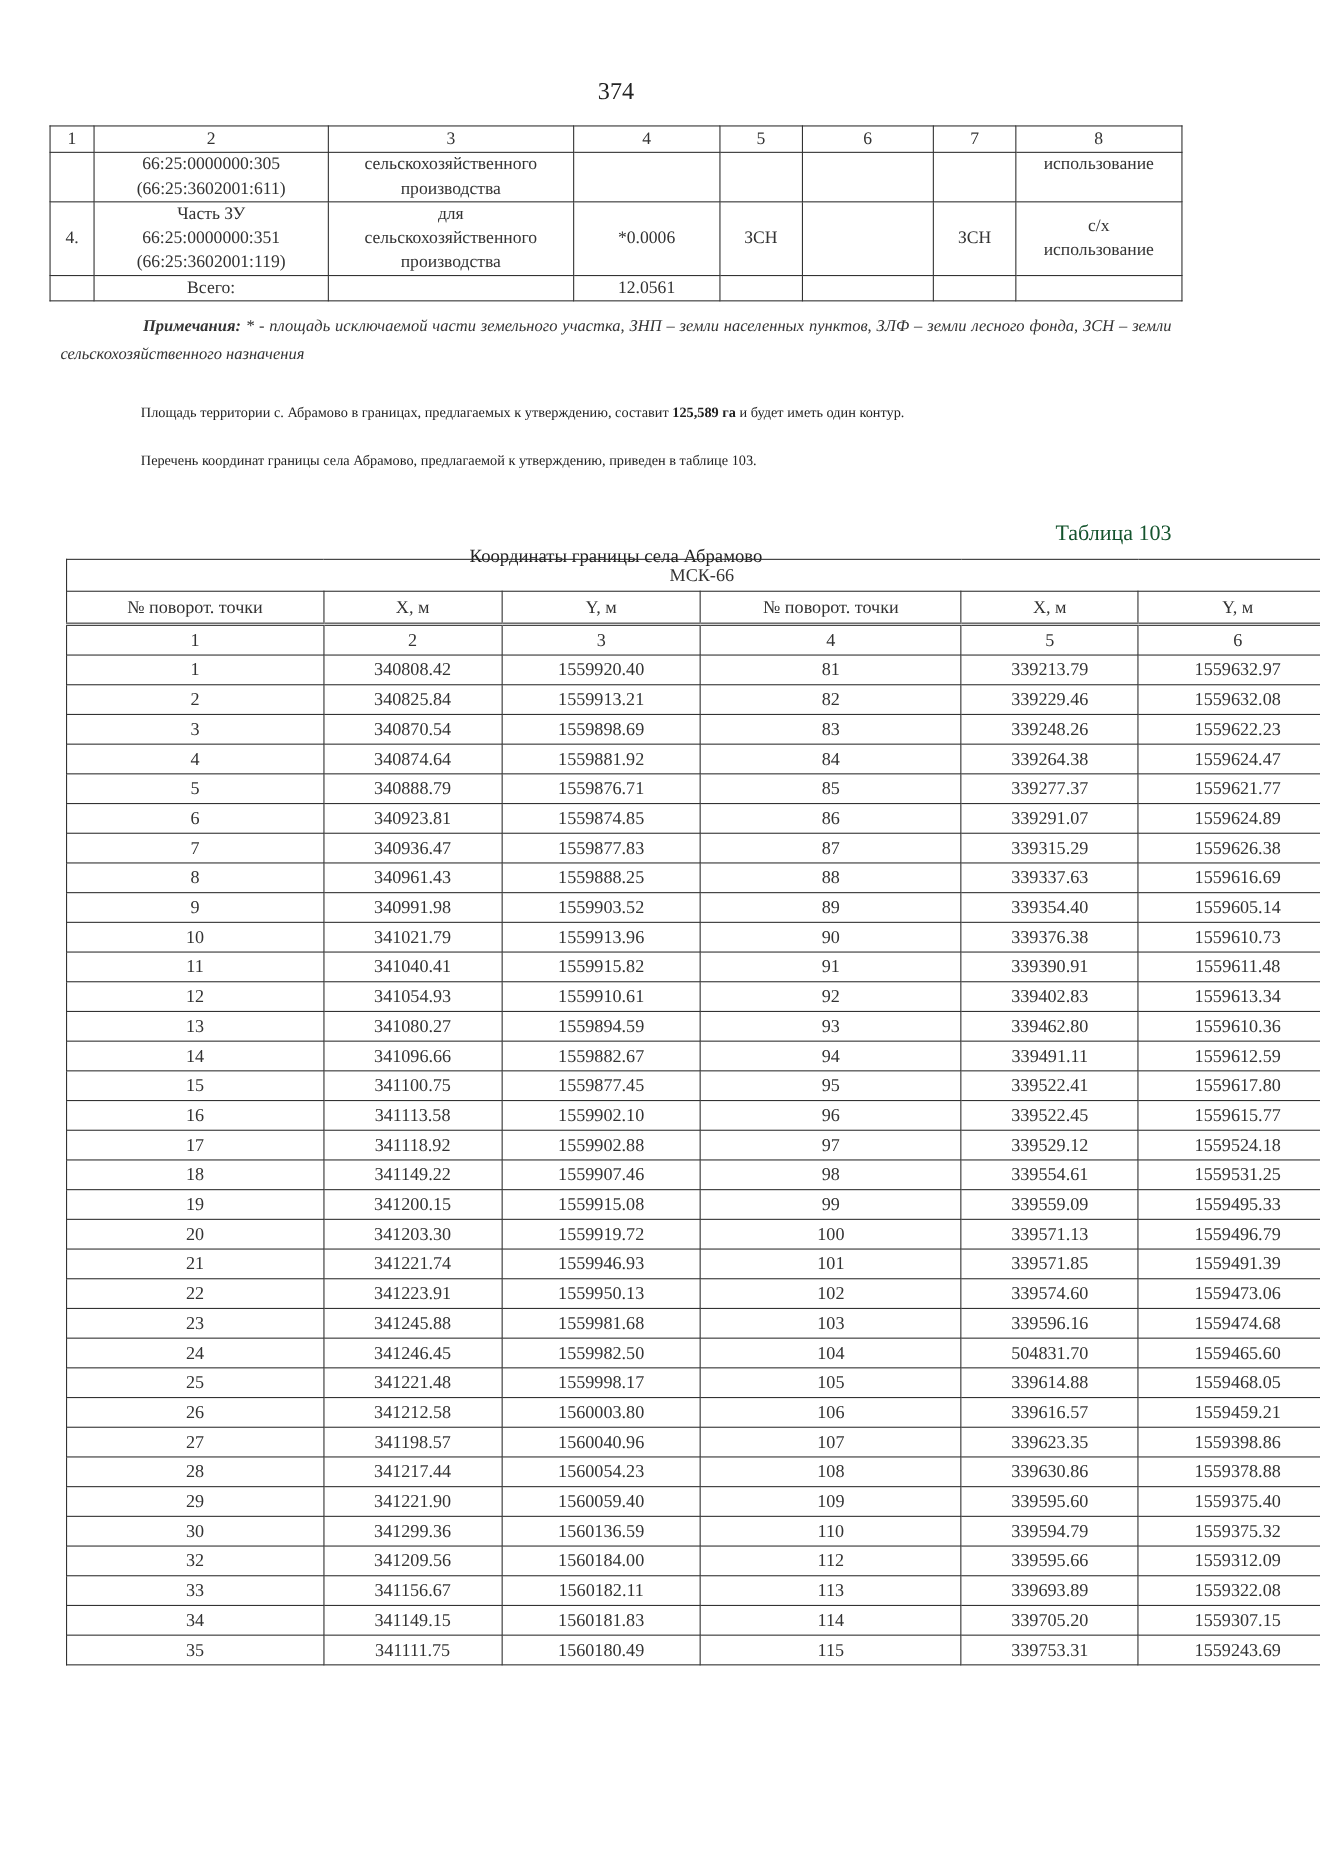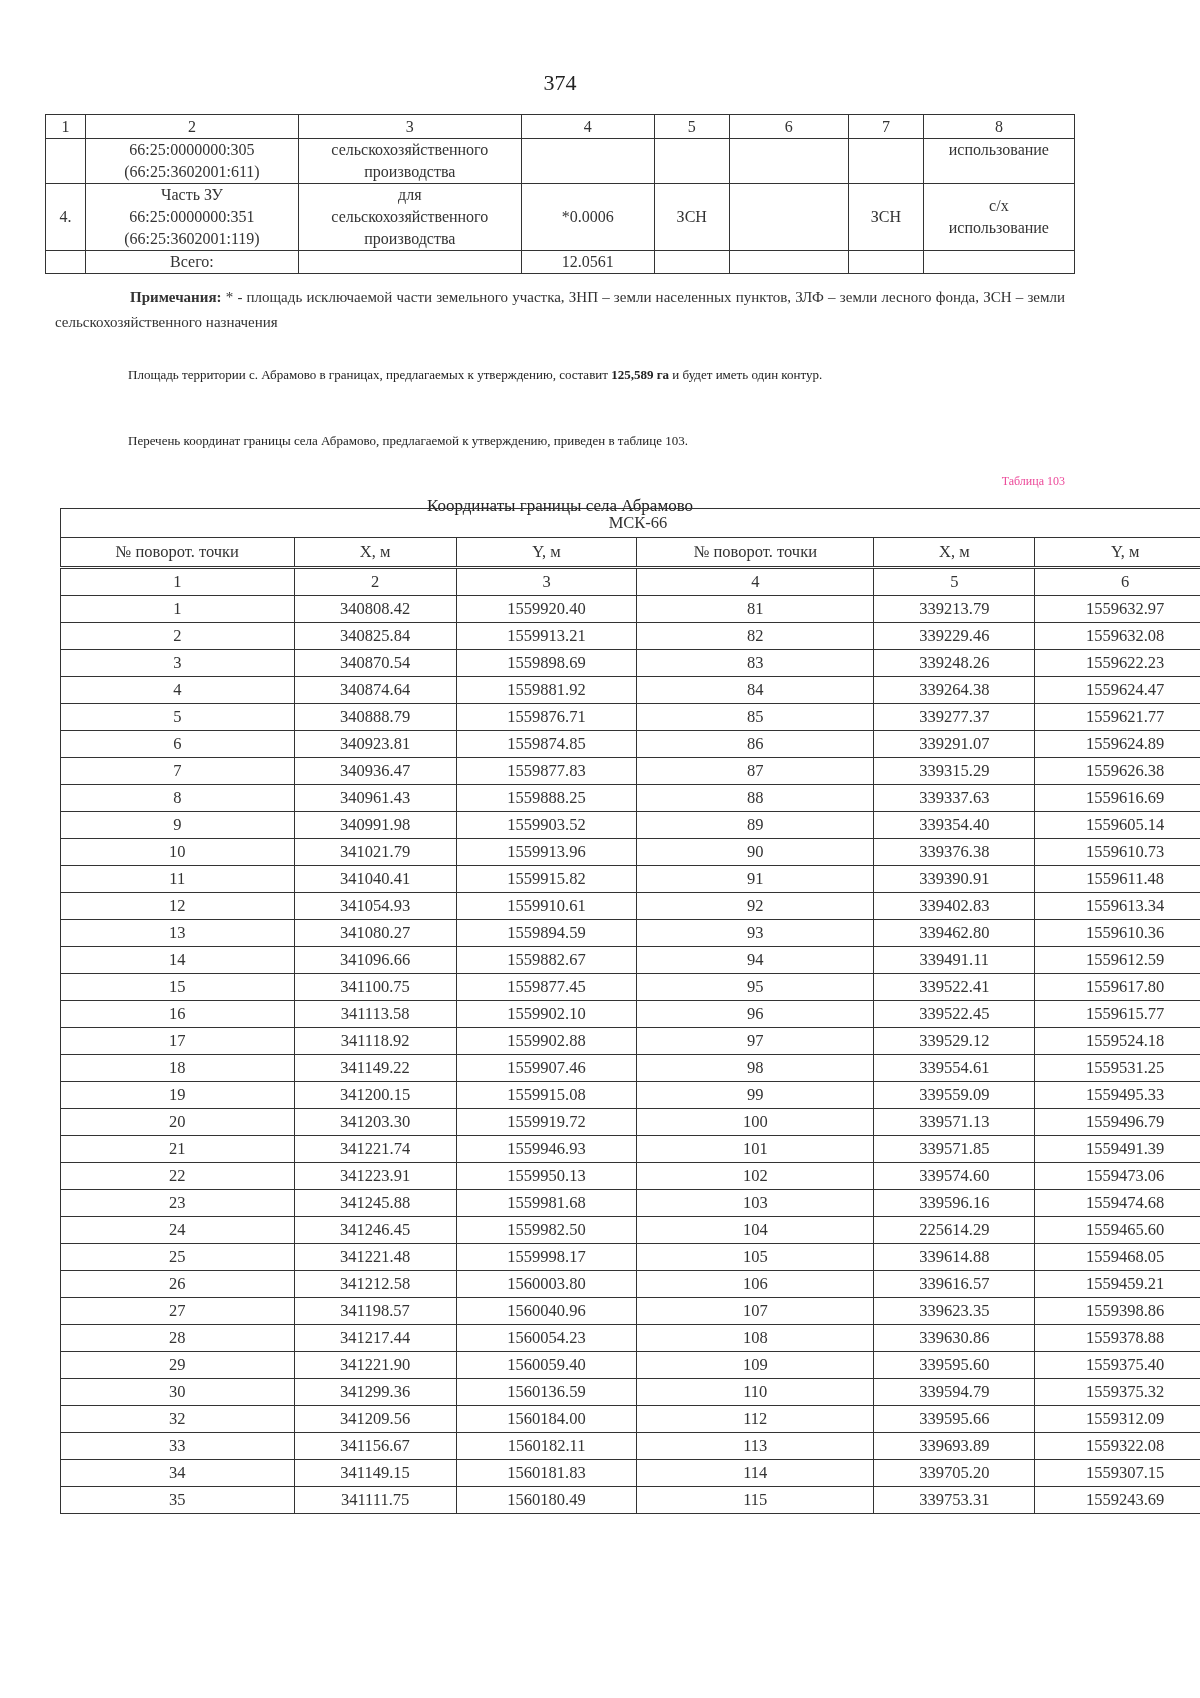--- a/index.html
+++ b/index.html
@@ -4,29 +4,29 @@
   <style>
     html, body { margin: 0; padding: 0; background: #ffffff; }
     body { width: 1200px; height: 1698px; position: relative; font-family: "Liberation Serif", serif; color: #222; overflow: hidden; }
     .page-number { position: absolute; top: 70px; left: 0; width: 1120px; text-align: center; font-size: 22px; }
 
     table { border-collapse: collapse; }
     .top-table { position: absolute; left: 45px; top: 114px; width: 1030px; font-size: 16px; }
     .top-table td { border: 1.5px solid #333; text-align: center; vertical-align: middle; line-height: 22px; padding: 0 3px; color: #333; }
     .top-table tr.hdr td { height: 23px; }
 
-    .notes { position: absolute; left: 55px; top: 285px; width: 1010px; font-size: 15px; line-height: 25px; text-align: justify; color: #333; }
+    .notes { position: absolute; left: 55px; top: 285px; width: 1010px; font-size: 15px; line-height: 25px; text-align: justify; color: #333; font-style: italic; }
     .notes .lead { font-weight: bold; margin-left: 75px; }
 
     .para { position: absolute; left: 55px; width: 1010px; font-size: 13px; line-height: 29px; text-align: justify; color: #222; }
     .para .indent { display: inline-block; width: 73px; }
     .p1 { top: 360px; }
-    .p2 { top: 426px; }
-
-    .table-label { position: absolute; right: 135px; top: 474px; font-size: 12px; color: #ec4899; }
+    .p2 { top: 404px; }
+
+    .table-label { position: absolute; right: 135px; top: 474px; font-size: 20px; color: #14532d; }
     .table-title { position: absolute; left: 0; width: 1120px; text-align: center; top: 496px; font-size: 17px; color: #222; }
 
     .coord-table { position: absolute; left: 60px; top: 508px; width: 1156px; font-size: 16.5px; }
     .coord-table td { border: 1.5px solid #333; text-align: center; height: 26px; padding: 0; color: #333; }
     .coord-table tr.system td { height: 28px; }
     .coord-table tr.colnums td { border-top: 3px double #333; }
     .coord-table tr.cols td { height: 28px; }
   </style>
 </head>
 <body>
@@ -327,21 +327,21 @@
         <td>1559981.68</td>
         <td>103</td>
         <td>339596.16</td>
         <td>1559474.68</td>
       </tr>
       <tr>
         <td>24</td>
         <td>341246.45</td>
         <td>1559982.50</td>
         <td>104</td>
-        <td>225614.29</td>
+        <td>504831.70</td>
         <td>1559465.60</td>
       </tr>
       <tr>
         <td>25</td>
         <td>341221.48</td>
         <td>1559998.17</td>
         <td>105</td>
         <td>339614.88</td>
         <td>1559468.05</td>
       </tr>

